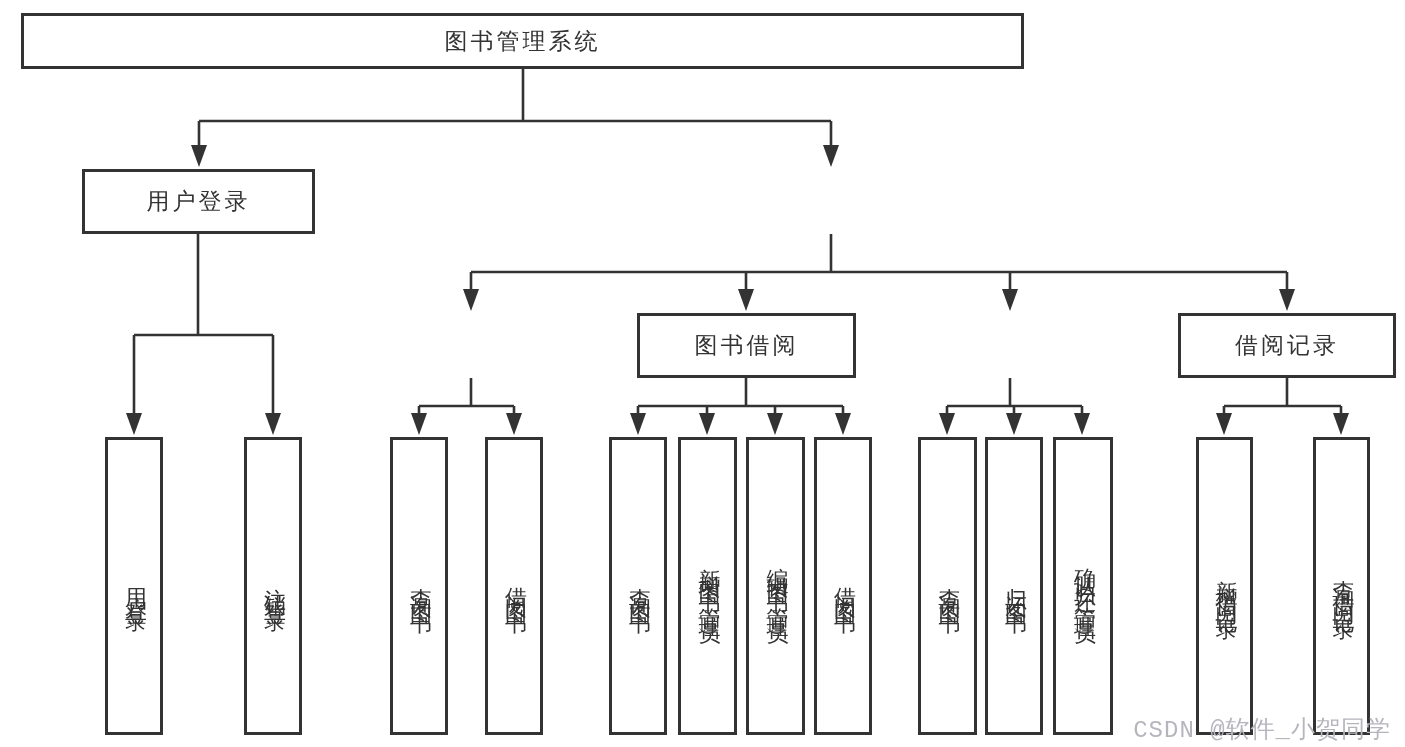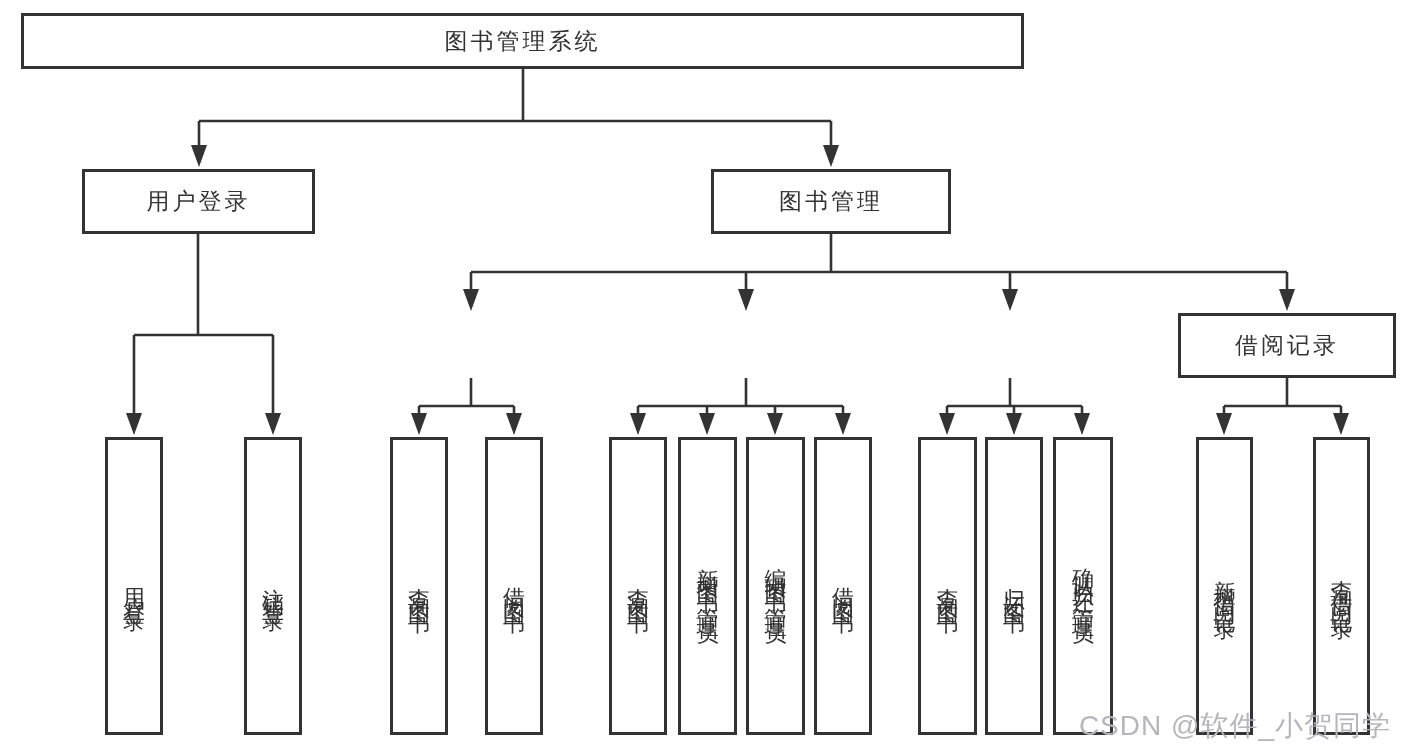--- a/index.html
+++ b/index.html
@@ -1,20 +1,20 @@
 <!DOCTYPE html>
 <html><head>
 <meta charset="utf-8">
 <style>
   html,body{margin:0;padding:0;background:#ffffff;}
   .stage{
     position:relative;
     width:1405px;height:747px;
     background:#ffffff;
-    font-family:Liberation Sans, sans-serif;
+    font-family:Liberation Mono, monospace;
     overflow:hidden;
   }
   .wires{position:absolute;left:0;top:0;}
   .box{
     position:absolute;
     box-sizing:border-box;
     border:3px solid #333333;
     background:#ffffff;
     display:flex;
     align-items:center;
@@ -31,21 +31,21 @@
     writing-mode:vertical-rl;
     text-orientation:mixed;
     font-size:22px;
     letter-spacing:8px;
     white-space:nowrap;
   }
   .watermark{
     position:absolute;
     right:14px;
     bottom:2px;
-    font-size:28px;
+    font-size:24px;
     letter-spacing:1px;
     color:#b5b5bd;
     z-index:10;
     white-space:nowrap;
   }
 </style>
 </head>
 <body>
 
 <div class="stage">
@@ -93,24 +93,24 @@
     </g>
   </svg>
 
   <div class="box" style="left:21px;top:13px;width:1003px;height:56px">
     <span class="lbl">图书管理系统</span>
   </div>
 
   <div class="box" style="left:82px;top:169px;width:233px;height:65px">
     <span class="lbl">用户登录</span>
   </div>
-  <div class="box" style="left:711px;top:169px;width:240px;height:65px">
-    <span class="lbl">图书管理</span>
+
+  <div class="box" style="left:637px;top:313px;width:219px;height:65px">
+    <span class="lbl">图书借阅</span>
   </div>
-
   <div class="box" style="left:1178px;top:313px;width:218px;height:65px">
     <span class="lbl">借阅记录</span>
   </div>
 
   <div class="box v" style="left:105px;top:437px;width:58px;height:298px">
     <span class="lbl">用户登录</span>
   </div>
   <div class="box v" style="left:244px;top:437px;width:58px;height:298px">
     <span class="lbl">注销登录</span>
   </div>

